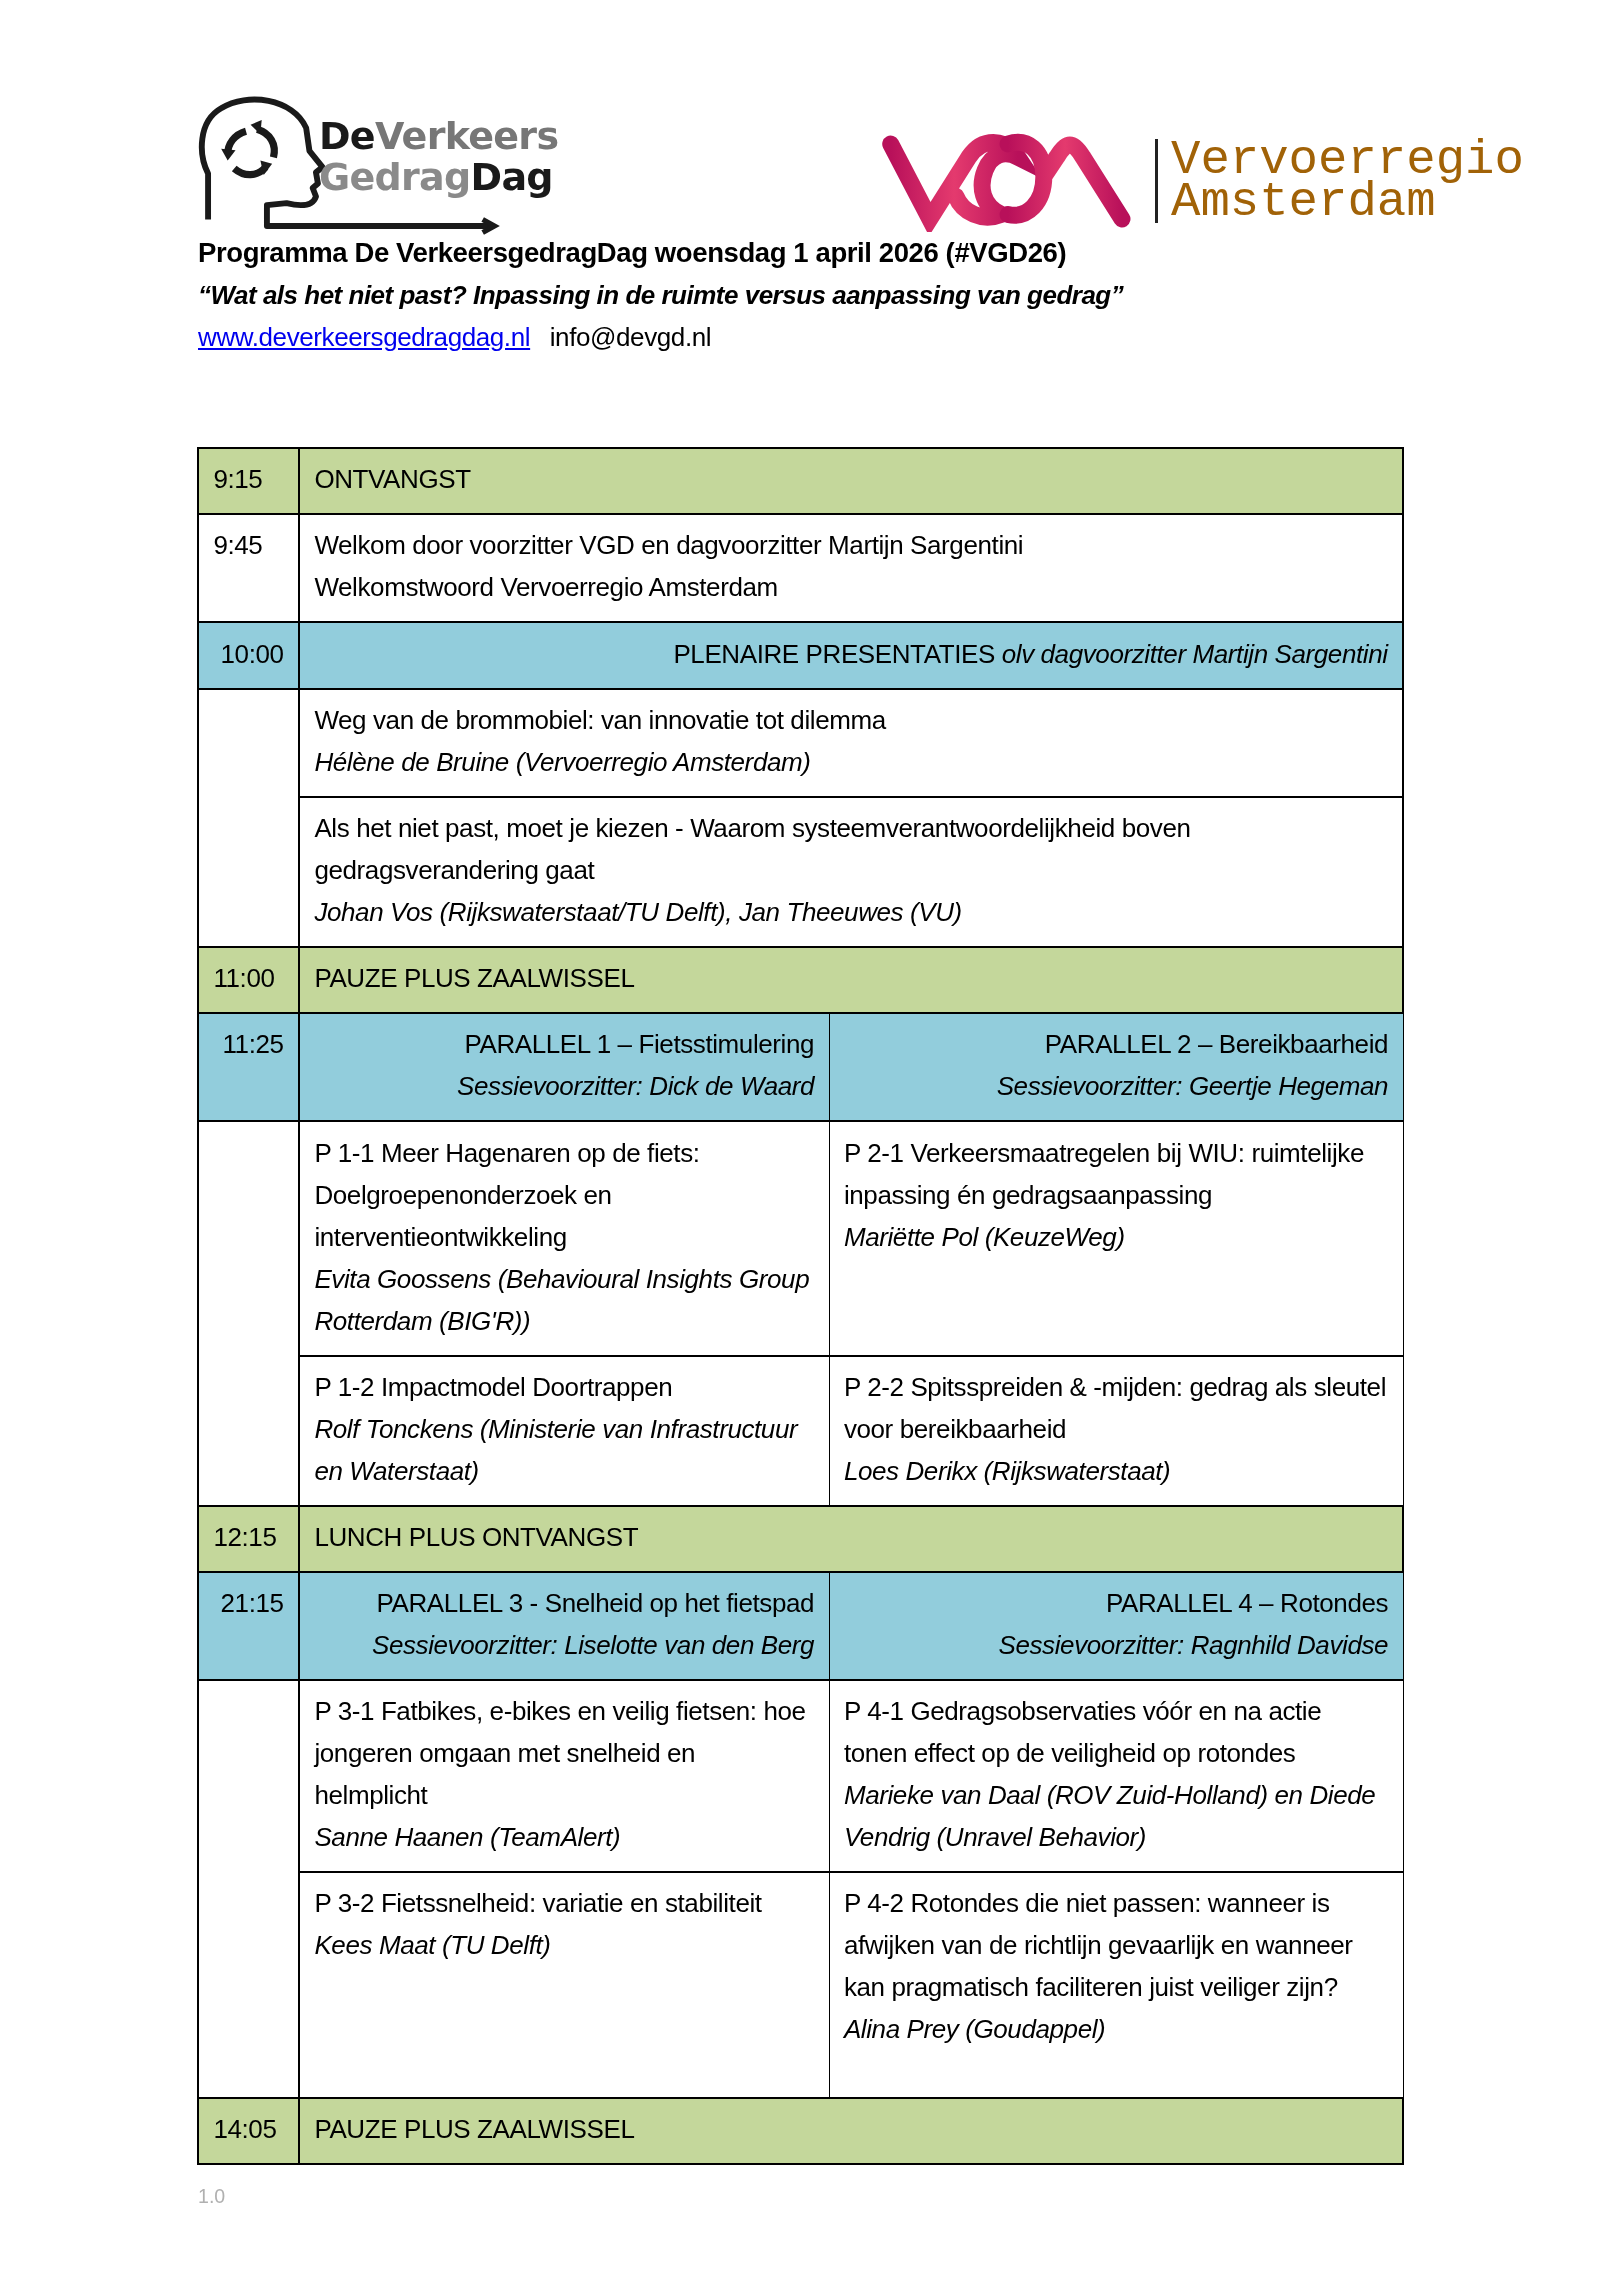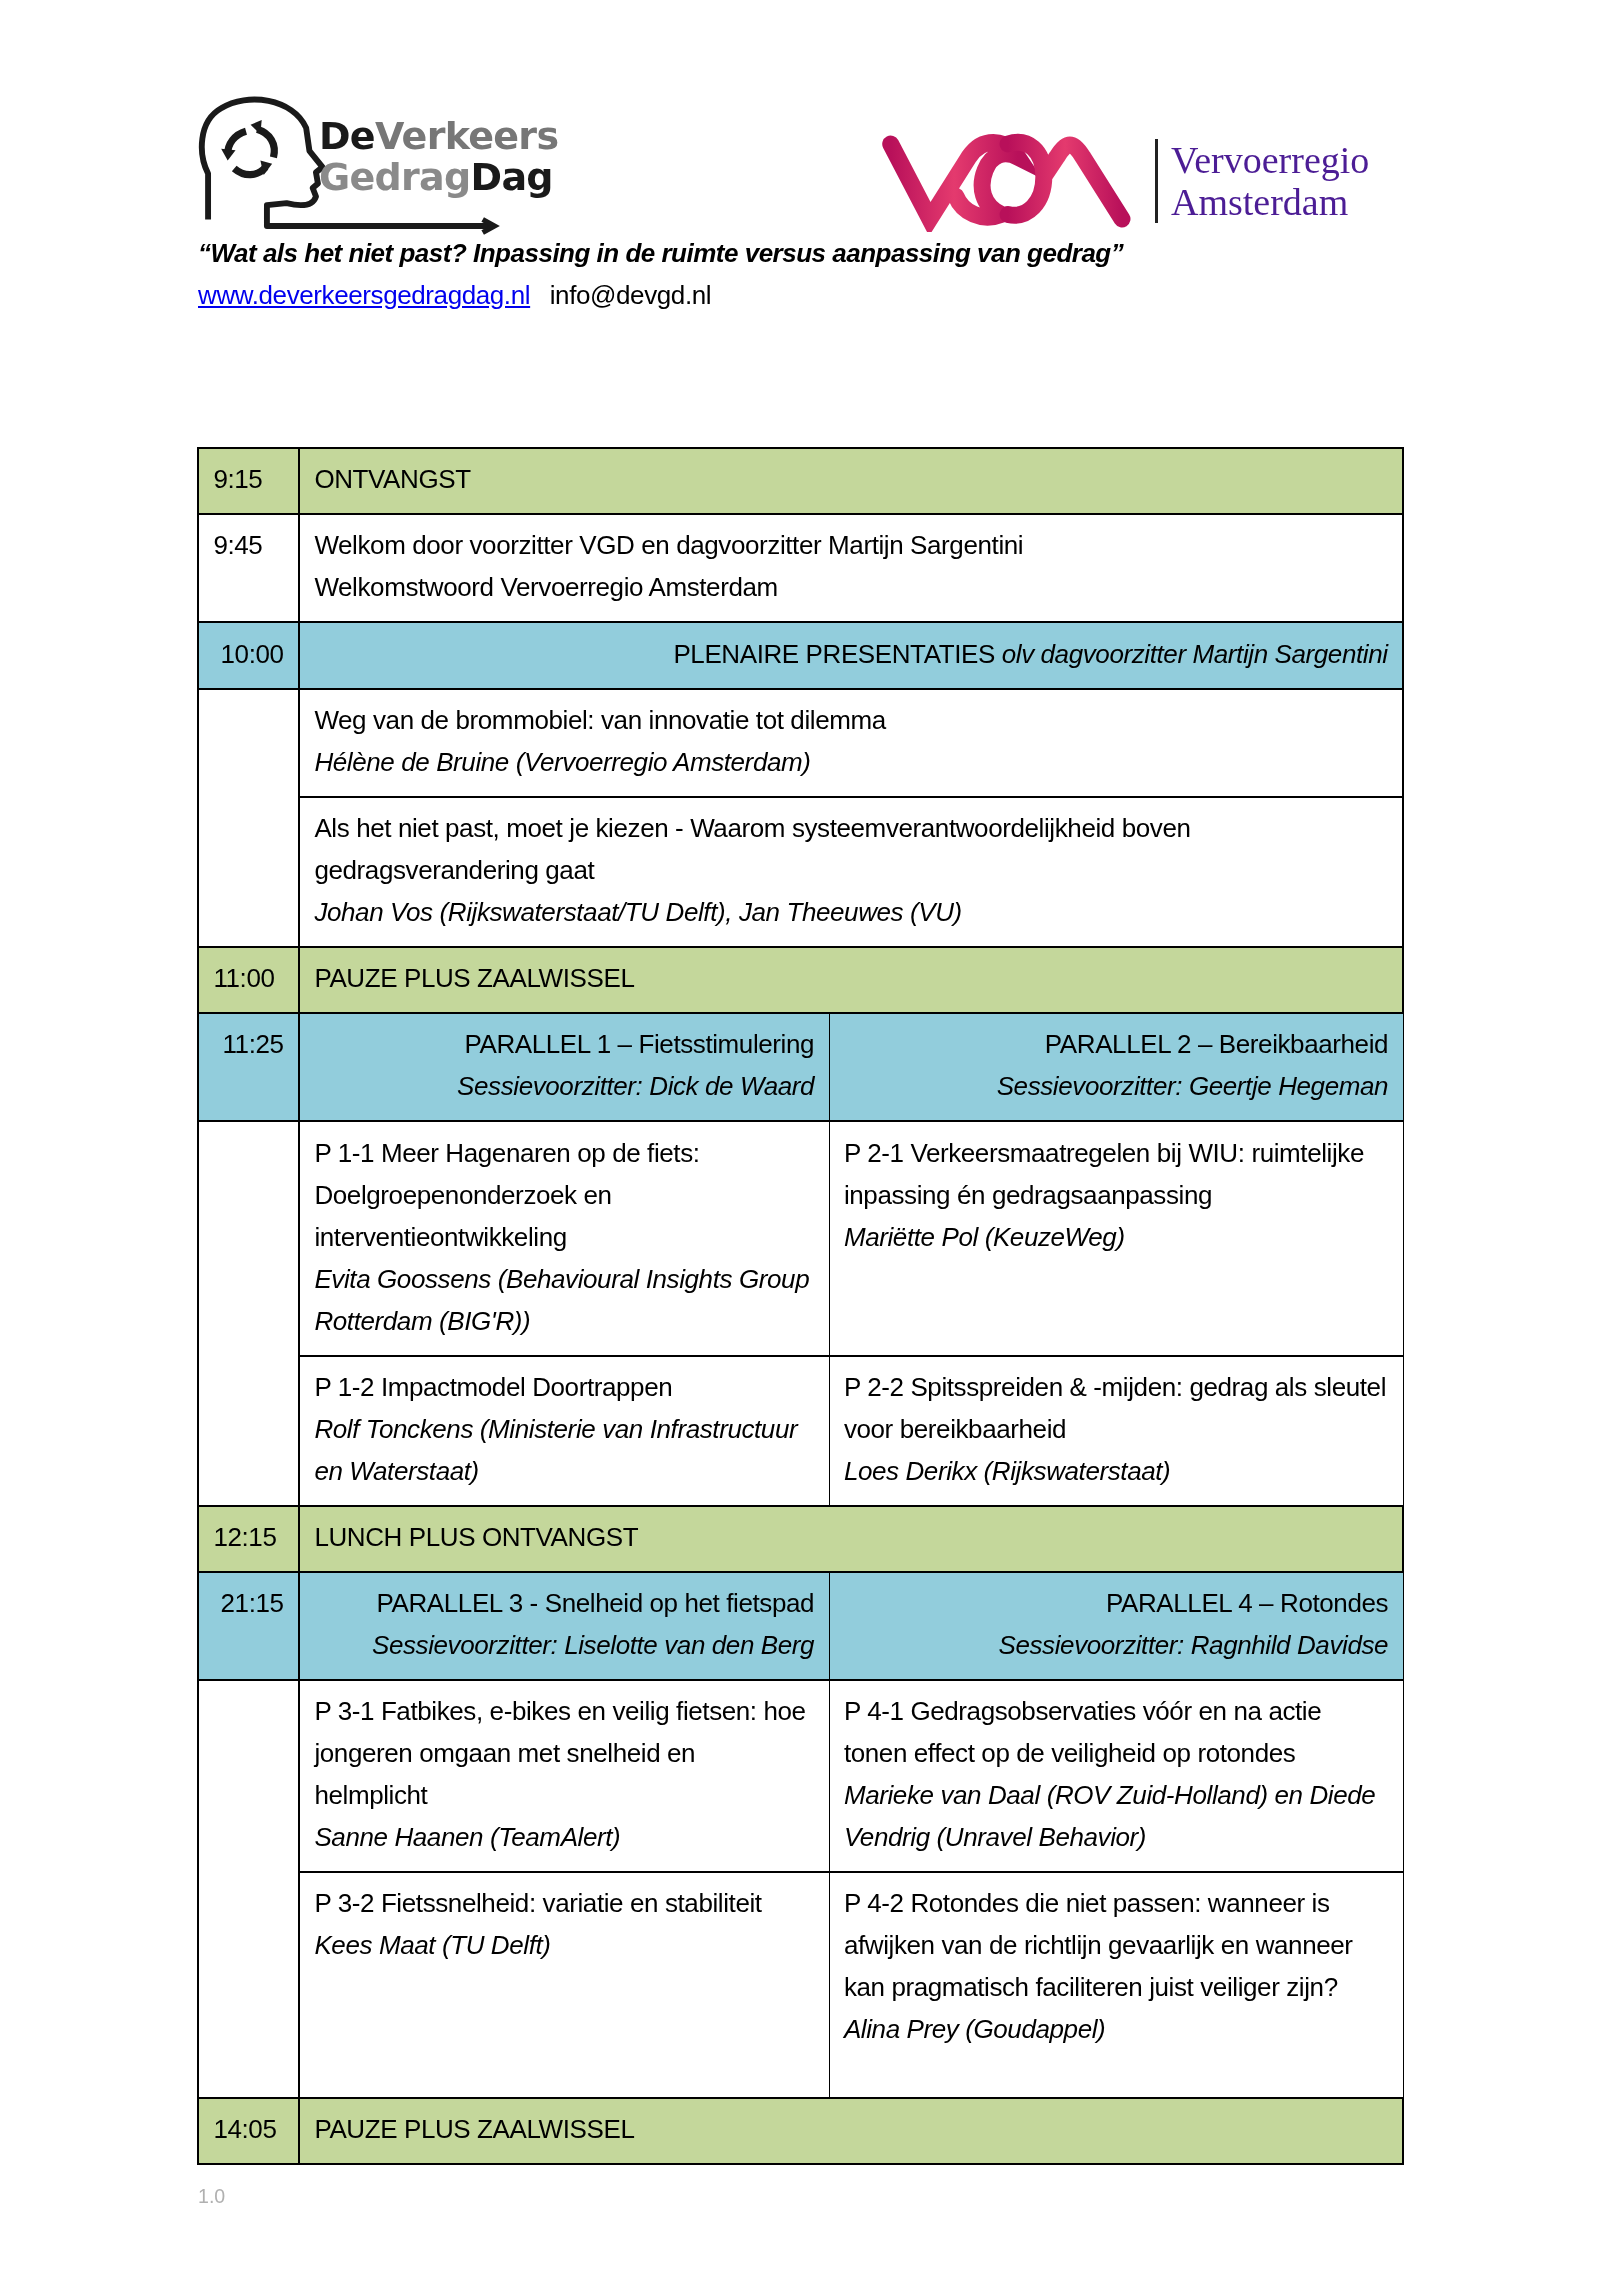--- a/index.html
+++ b/index.html
@@ -50,27 +50,28 @@
       <linearGradient id="vg" x1="0" x2="1">
         <stop offset="0" stop-color="#b8105a"></stop>
           <stop offset="0.5" stop-color="#e43a6e"></stop>
           <stop offset="1" stop-color="#b8105a"></stop>
       </linearGradient>
     </defs>
     <path d="M20 20 L80 135 L140 40 C160 10 195 10 215 40 C195 30 175 35 165 60 C155 85 160 115 190 128 C160 140 130 125 120 100" fill="none" stroke="url(#vg)" stroke-width="26" stroke-linecap="round"></path>
     <path d="M200 20 C230 10 255 30 255 70 C255 110 230 135 200 128 M255 70 L275 40 C290 15 300 15 315 40 L375 135" fill="none" stroke="url(#vg)" stroke-width="26" stroke-linecap="round"></path>
   </svg>
   <div style="position:absolute;left:278px;top:7.9px;width:2.6px;height:84px;background:#222;"></div>
-  <div style="position:absolute;left:294px;top:7.9px;font-family:Liberation Serif, serif;font-size:38px;line-height:42px;color:#4c1d95;">
+  <div style="position:absolute;left:294px;top:7.9px;font-family:Liberation Mono, monospace;font-size:49px;line-height:42px;color:#a16207;">
     <div>Vervoerregio</div>
     <div>Amsterdam</div>
   </div>
 </div>
 
 <div class="header">
+  <div class="h-title">Programma De VerkeersgedragDag woensdag 1 april 2026 (#VGD26)</div>
   <div class="h-sub">“Wat als het niet past? Inpassing in de ruimte versus aanpassing van gedrag”</div>
   <div class="h-line">
     <span class="h-link">www.deverkeersgedragdag.nl</span><span class="h-mail">info@devgd.nl</span>
   </div>
 </div>
 
 <table class="prog">
   <colgroup>
       <col class="c-time">
       <col style="width:530px">

